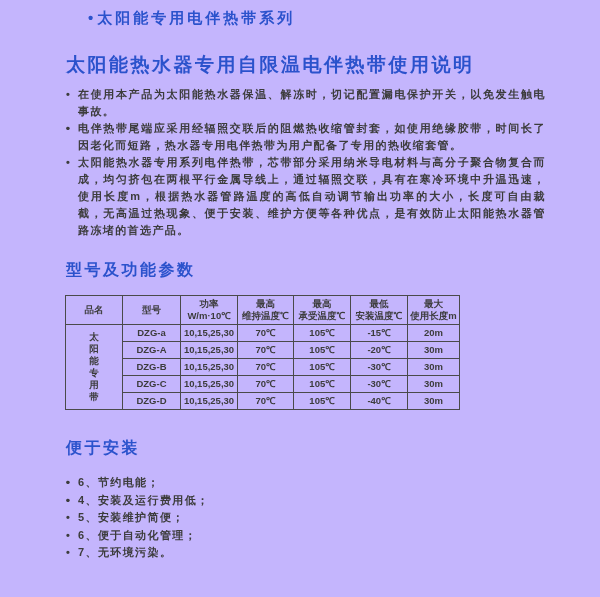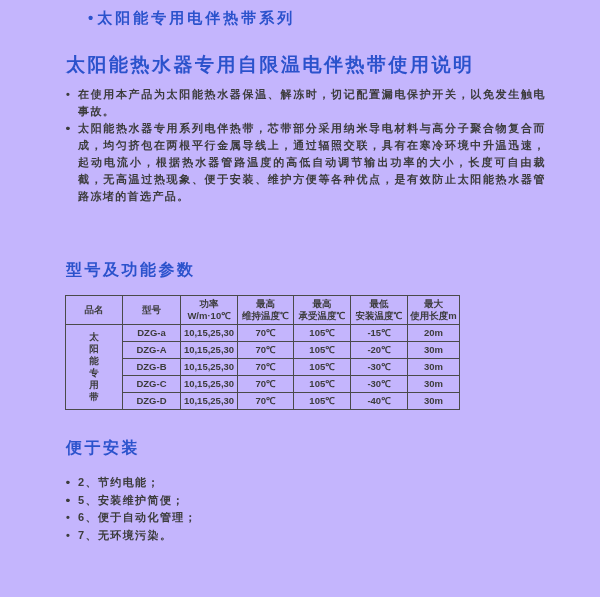--- a/index.html
+++ b/index.html
@@ -132,22 +132,22 @@
 
   <div class="series-title">
     <span class="bullet">•</span><span>太阳能专用电伴热带系列</span>
   </div>
 
   <div class="subtitle">太阳能热水器专用自限温电伴热带使用说明</div>
 
   <ul class="notes">
     <li><span class="marker">•</span><span>在使用本产品为太阳能热水器保温、解冻时，切记配置漏电保护开关，以免发生触电事故。</span></li>
     <li><span class="marker">•</span></li>
-    <li><span class="marker">•</span></li>
-    <li><span class="marker">•</span><span>太阳能热水器专用系列电伴热带，芯带部分采用纳米导电材料与高分子聚合物复合而成，均匀挤包在两根平行金属导线上，通过辐照交联，具有在寒冷环境中升温迅速，起动电流小，根据热水器管路温度的高低自动调节输出功率的大小，长度可自由裁截，无高温过热现象、便于安装、维护方便等各种优点，是有效防止太阳能热水器管路冻堵的首选产品。</span></li>
+    <li><span class="marker">•</span><span>电伴热带尾端应采用经辐照交联后的阻燃热收缩管封套，如使用绝缘胶带，时间长了因老化而短路，热水器专用电伴热带为用户配备了专用的热收缩套管。</span></li>
+    <li><span class="marker">•</span><span>太阳能热水器专用系列电伴热带，芯带部分采用纳米导电材料与高分子聚合物复合而成，均匀挤包在两根平行金属导线上，通过辐照交联，具有在寒冷环境中升温迅速，使用长度m，根据热水器管路温度的高低自动调节输出功率的大小，长度可自由裁截，无高温过热现象、便于安装、维护方便等各种优点，是有效防止太阳能热水器管路冻堵的首选产品。</span></li>
   </ul>
 
   <div class="section-heading spec-heading">型号及功能参数</div>
 
   <table class="spec">
     <colgroup>
       <col class="c1">
         <col class="c2">
         <col class="c3">
         <col class="c4">
@@ -216,21 +216,21 @@
       <td>-40℃</td>
       <td>30m</td>
     </tr>
   </tbody>
     </table>
 
   <div class="section-heading adv-heading">便于安装</div>
 
   <ul class="advantages">
     <li><span class="marker">•</span></li>
-    <li><span class="marker">•</span><span>2、节约电能；</span></li>
+    <li><span class="marker">•</span><span>6、节约电能；</span></li>
     <li><span class="marker">•</span></li>
-    <li><span class="marker">•</span></li>
+    <li><span class="marker">•</span><span>4、安装及运行费用低；</span></li>
     <li><span class="marker">•</span><span>5、安装维护简便；</span></li>
     <li><span class="marker">•</span><span>6、便于自动化管理；</span></li>
     <li><span class="marker">•</span><span>7、无环境污染。</span></li>
   </ul>
 
 </div>
 
 </body></html>

